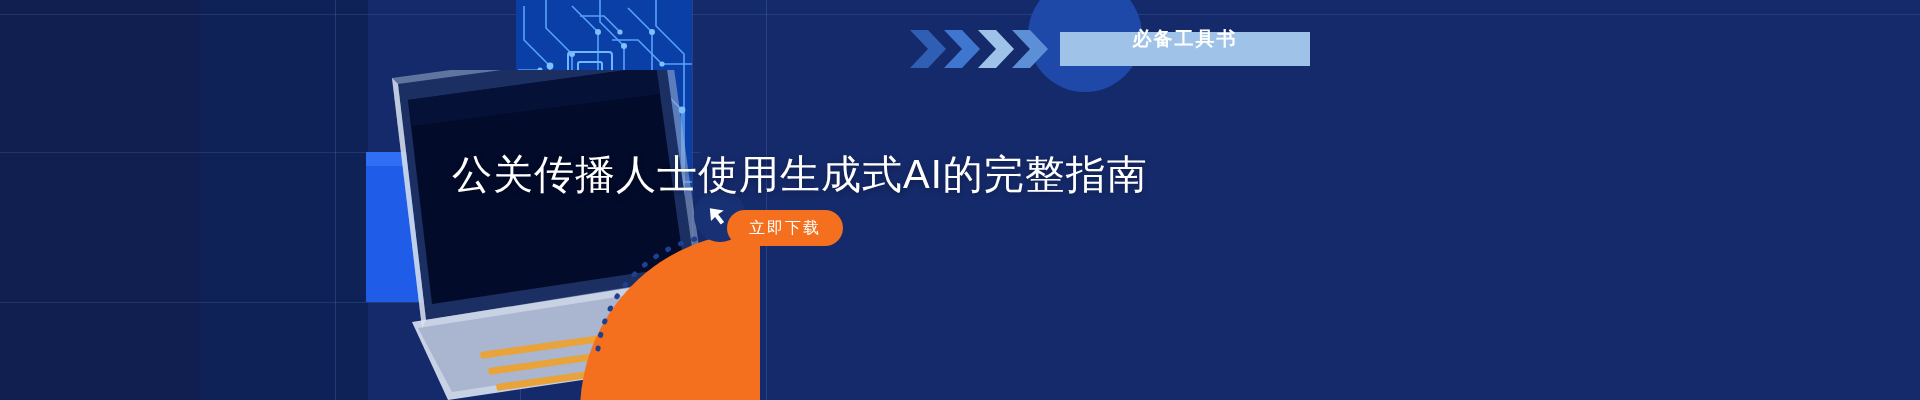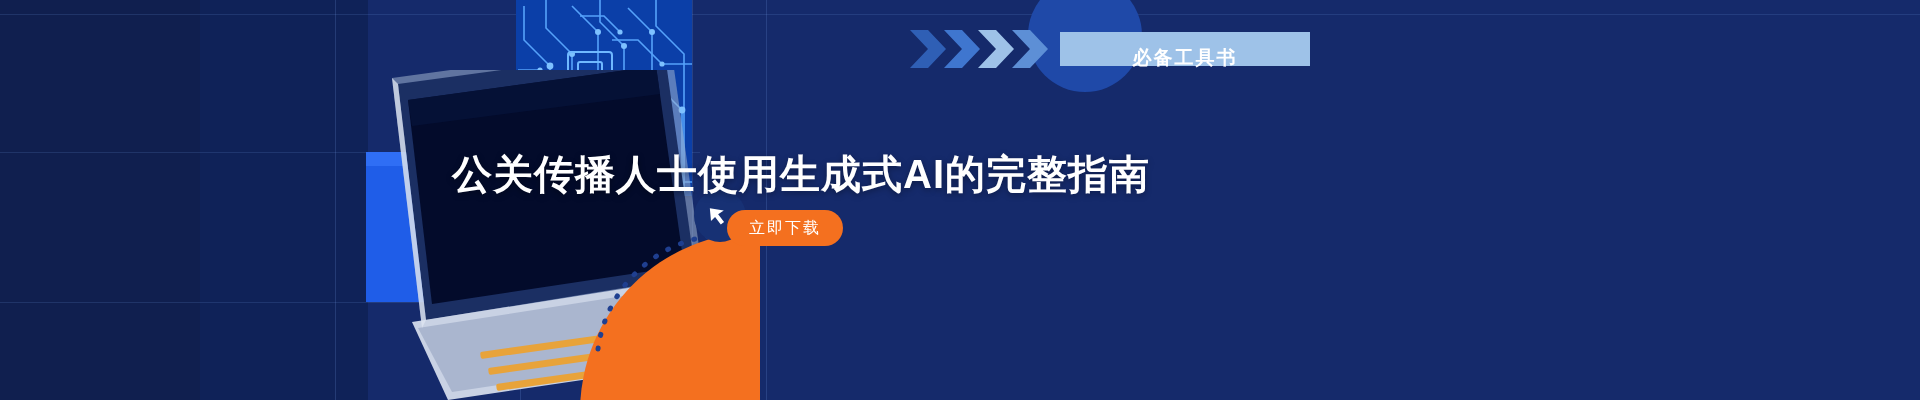--- a/index.html
+++ b/index.html
@@ -74,36 +74,36 @@
     height:36px;padding:18px 22px;
     background:#f4701f;border-radius:18px;border:none;
     color:#ffffff;font-size:16px;letter-spacing:2px;
     display:flex;align-items:center;justify-content:center;
     cursor:pointer;white-space:nowrap;
   }
 
   
   .title{
     position:absolute;left:452px;top:147px;
-    font-size:40px;font-weight:bold;color:#ffffff;
+    font-size:40px;font-weight:normal;color:#ffffff;
     letter-spacing:1px;white-space:nowrap;
     text-shadow:0 2px 6px rgba(0,0,0,.35);
   }
 
   
   .badge-circle{
     position:absolute;left:1028px;top:-22px;width:114px;height:114px;
     border-radius:50%;background:#1f49a8;
   }
   .badge-bar{
     position:absolute;left:1060px;top:32px;width:250px;height:34px;
     background:#9ec2e8;
   }
   .badge-text{
-    position:absolute;left:1060px;top:47px;width:250px;height:22px;
+    position:absolute;left:1060px;top:28px;width:250px;height:22px;
     display:flex;align-items:center;justify-content:center;
     color:#ffffff;font-size:19px;font-weight:bold;letter-spacing:2px;
     white-space:nowrap;
   }
   .chevrons{position:absolute;left:908px;top:28px;width:160px;height:42px;}
 </style>
 </head>
 <body>
 
 <div class="banner">

